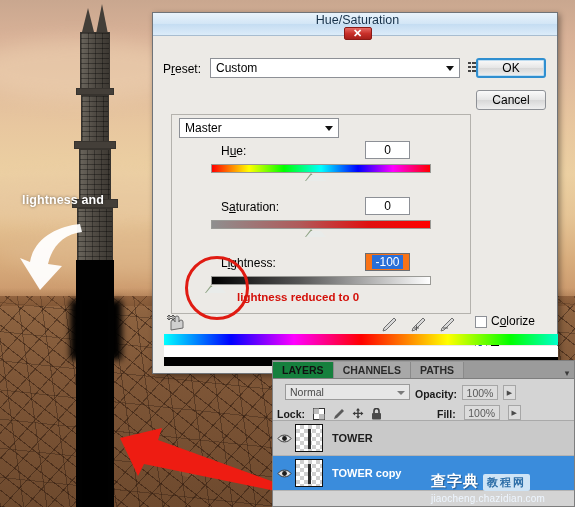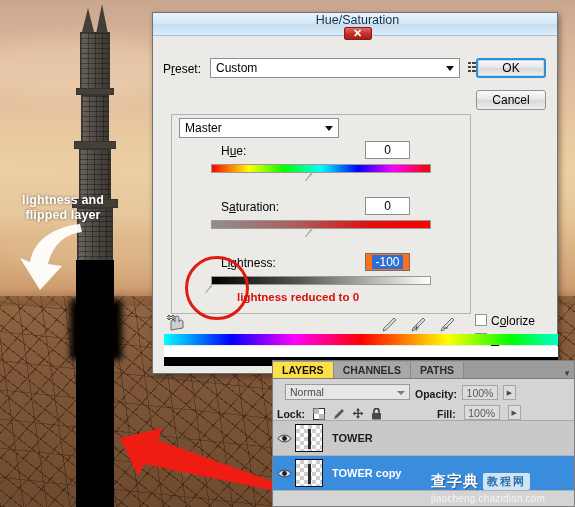--- a/index.html
+++ b/index.html
@@ -164,21 +164,21 @@
     position:absolute;left:184px;top:240px;width:58px;height:58px;
     border:3px solid #e01b12;border-radius:50%;
   }
   .red-note{
     position:absolute;left:236px;top:273px;font-size:11.5px;font-weight:bold;color:#d4110a;
   }
 
   .hand-tool{position:absolute;left:166px;top:300px;width:18px;height:18px;}
   .ed{position:absolute;width:17px;height:17px;}
 
-  .chk-wrap{position:absolute;display:flex;align-items:flex-start;gap:4px;}
+  .chk-wrap{position:absolute;display:flex;align-items:flex-end;gap:4px;}
   .chk{
     width:12px;height:12px;background:#fff;border:1px solid #8d9096;
     box-sizing:border-box;position:relative;
   }
   .chk.on::after{
     content:"";position:absolute;left:2px;top:1px;width:4px;height:7px;
     border-right:2px solid #1c5fb0;border-bottom:2px solid #1c5fb0;
     transform:rotate(40deg);
   }
 
@@ -197,21 +197,21 @@
   }
   .tabstrip{
     height:17px;background:#9b9b9b;display:flex;align-items:flex-end;
     border-bottom:1px solid #7e7e7e;
   }
   .ptab{
     height:16px;padding:0 9px;display:flex;align-items:center;
     font-size:10.5px;font-weight:bold;color:#2a2a2a;background:#a8a8a8;
     border-right:1px solid #8a8a8a;box-sizing:border-box;
   }
-  .ptab.active{background:#fde047;color:#111;}
+  .ptab.active{background:#15803d;color:#111;}
   .tab-filler{flex:1;background:#9b9b9b;}
   .tab-menu{width:14px;display:flex;align-items:center;justify-content:center;color:#3a3a3a;font-size:9px;background:#9b9b9b;}
 
   .blendrow{height:21px;display:flex;align-items:flex-end;padding:0 12px;gap:5px;}
   .blend-combo{
     width:125px;height:16px;background:#e6e6e6;border:1px solid #9a9a9a;
     box-sizing:border-box;display:flex;align-items:center;padding-left:4px;
     font-size:10.5px;color:#4a4a4a;position:relative;
   }
   .blend-combo .arrow{
@@ -249,21 +249,21 @@
     position:absolute;left:12px;top:4px;width:3px;height:20px;background:#2b2b2b;
   }
   .layer-name{margin-left:9px;font-size:11px;font-weight:bold;color:#1c1c1c;}
   .layer-row.selected .layer-name{color:#ffffff;}
 
   .watermark{
     position:absolute;left:425px;top:468px;width:150px;height:39px;
     display:flex;flex-direction:column;align-items:flex-start;
     justify-content:center;padding-left:6px;box-sizing:border-box;
   }
-  .wm-top{display:flex;align-items:center;gap:4px;}
+  .wm-top{display:flex;align-items:flex-end;gap:4px;}
   .wm-cn{color:#fff;font-size:15px;font-weight:bold;letter-spacing:1px;text-shadow:1px 1px 1px rgba(0,0,0,.35);}
   .wm-box{background:#cfe4f6;color:#2f6fa8;font-size:11px;font-weight:bold;padding:1px 4px;border-radius:2px;letter-spacing:2px;}
   .wm-url{color:#eef6ff;font-size:10px;margin-top:2px;letter-spacing:.2px;}
 </style>
 </head>
 <body>
 
 <div id="stage">
 
   <div class="photo">
@@ -287,21 +287,20 @@
       <div class="tw stone" style="left:7px;top:141px;width:32px;height:52px;"></div>
       <div class="tw dark" style="left:0px;top:191px;width:46px;height:9px;"></div>
       <div class="tw stone" style="left:5px;top:200px;width:36px;height:100px;"></div>
     </div>
 
     <div class="reflect-soft"></div>
     <div class="reflect"></div>
     <div class="reflect2"></div>
 
     <div class="anno-text" style="left:4px;top:193px;width:118px;">lightness and</div>
-    <div class="anno-text" style="left:4px;top:208px;width:118px;">flipped layer</div>
 
     <svg class="white-arrow" viewBox="0 0 66 72">
       <path d="M62 2 C 40 4, 16 16, 12 40 L 2 36 L 22 68 L 44 44 L 30 42 C 34 24, 46 12, 64 10 Z" fill="#ffffff" opacity="0.95"></path>
     </svg>
 
     <svg class="red-arrow" viewBox="0 0 180 70">
       <path d="M178 66 L 40 16 L 44 4 L 2 14 L 20 52 L 26 40 L 172 70 Z" fill="#ee1c12"></path>
     </svg>
   </div>
 

